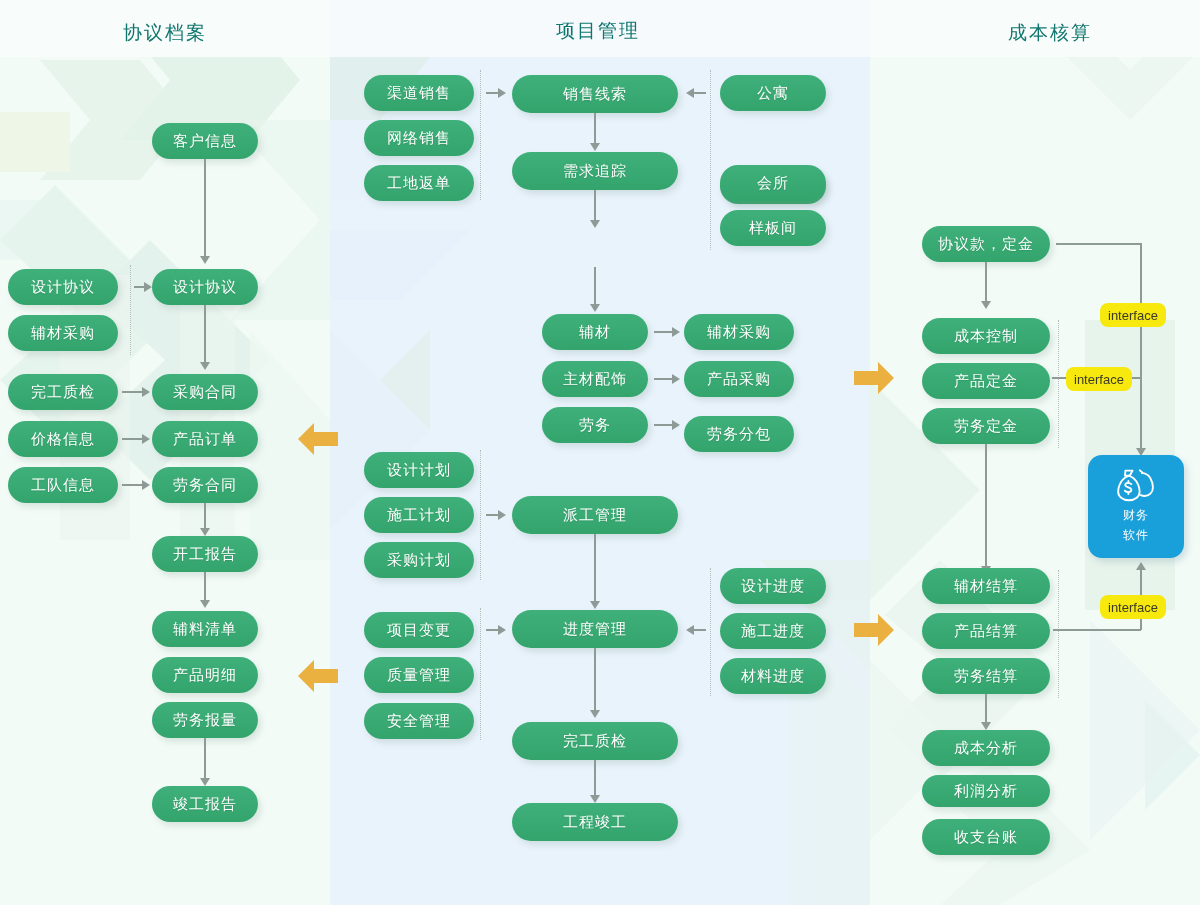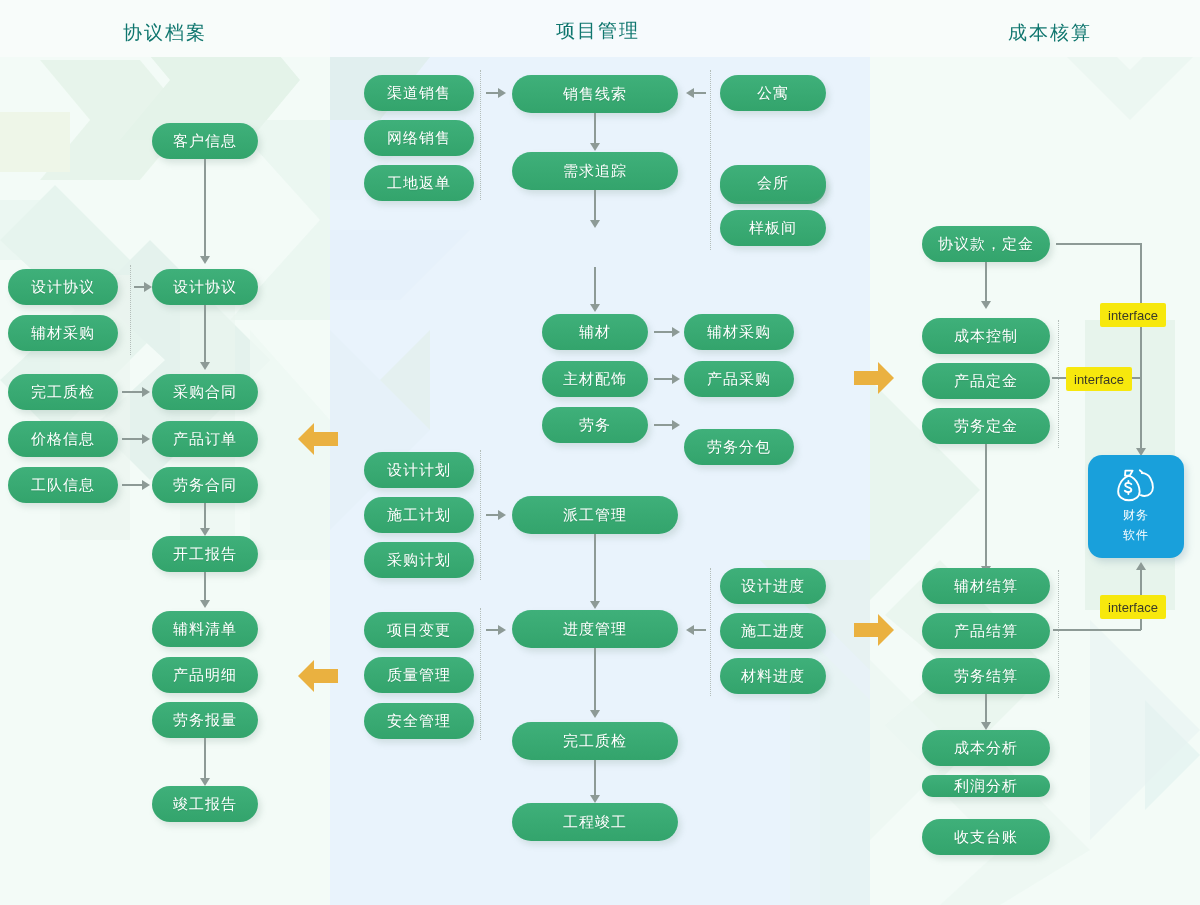--- a/index.html
+++ b/index.html
@@ -42,21 +42,21 @@
   
   .fin{
     position:absolute;background:#19a0db;border-radius:14px;color:#fff;
     display:flex;flex-direction:column;align-items:center;justify-content:center;
     box-shadow:3px 4px 7px rgba(100,140,160,0.25);
   }
   .fin .fin-label{font-size:12px;line-height:20px;text-align:center;letter-spacing:1px;margin-top:3px;}
 
   
   .chip{
-    position:absolute;background:#f7e80d;border-radius:2px;
+    position:absolute;background:#f7e80d;border-radius:8px;
     color:#3a3a28;font-size:13px;padding:2px 8px;
     display:flex;align-items:center;justify-content:center;
     white-space:nowrap;
   }
 
   
   .vline{position:absolute;width:2px;background:#8d9a96;}
   .hline{position:absolute;height:2px;background:#8d9a96;}
   .dline-v{position:absolute;width:0;border-left:1px dotted #b4beba;}
   .arrow-down{
@@ -223,21 +223,21 @@
 
   <div class="vline" style="left:594px;top:267px;height:40px;"></div>
   <div class="arrow-down" style="left:590px;top:304px;"></div>
 
   <div class="node" style="left:542px;top:314px;width:106px;height:36px;">辅材</div>
   <div class="node" style="left:542px;top:361px;width:106px;height:36px;">主材配饰</div>
   <div class="node" style="left:542px;top:407px;width:106px;height:36px;">劳务</div>
 
   <div class="node" style="left:684px;top:314px;width:110px;height:36px;">辅材采购</div>
   <div class="node" style="left:684px;top:361px;width:110px;height:36px;">产品采购</div>
-  <div class="node" style="left:684px;top:429px;width:110px;height:36px;">劳务分包</div>
+  <div class="node" style="left:684px;top:416px;width:110px;height:36px;">劳务分包</div>
 
   <div class="hline" style="left:654px;top:331px;width:20px;"></div>
   <div class="arrow-right" style="left:672px;top:327px;"></div>
   <div class="hline" style="left:654px;top:378px;width:20px;"></div>
   <div class="arrow-right" style="left:672px;top:374px;"></div>
   <div class="hline" style="left:654px;top:424px;width:20px;"></div>
   <div class="arrow-right" style="left:672px;top:420px;"></div>
 
   <div class="node" style="left:364px;top:452px;width:110px;height:36px;">设计计划</div>
   <div class="node" style="left:364px;top:497px;width:110px;height:36px;">施工计划</div>
@@ -324,20 +324,20 @@
   <div class="node" style="left:922px;top:658px;width:128px;height:36px;">劳务结算</div>
 
   <div class="hline" style="left:1053px;top:629px;width:88px;"></div>
   <div class="vline" style="left:1140px;top:570px;height:60px;"></div>
   <div class="arrow-up" style="left:1136px;top:562px;"></div>
 
   <div class="vline" style="left:985px;top:694px;height:30px;"></div>
   <div class="arrow-down" style="left:981px;top:722px;"></div>
 
   <div class="node" style="left:922px;top:730px;width:128px;height:36px;">成本分析</div>
-  <div class="node" style="left:922px;top:775px;width:128px;height:22px;">利润分析</div>
+  <div class="node" style="left:922px;top:775px;width:128px;height:32px;">利润分析</div>
   <div class="node" style="left:922px;top:819px;width:128px;height:36px;">收支台账</div>
 
   <div class="chip" style="left:1100px;top:303px;height:20px;">interface</div>
   <div class="chip" style="left:1066px;top:367px;height:20px;">interface</div>
   <div class="chip" style="left:1100px;top:595px;height:20px;">interface</div>
 
 </div>
 
 </body></html>

